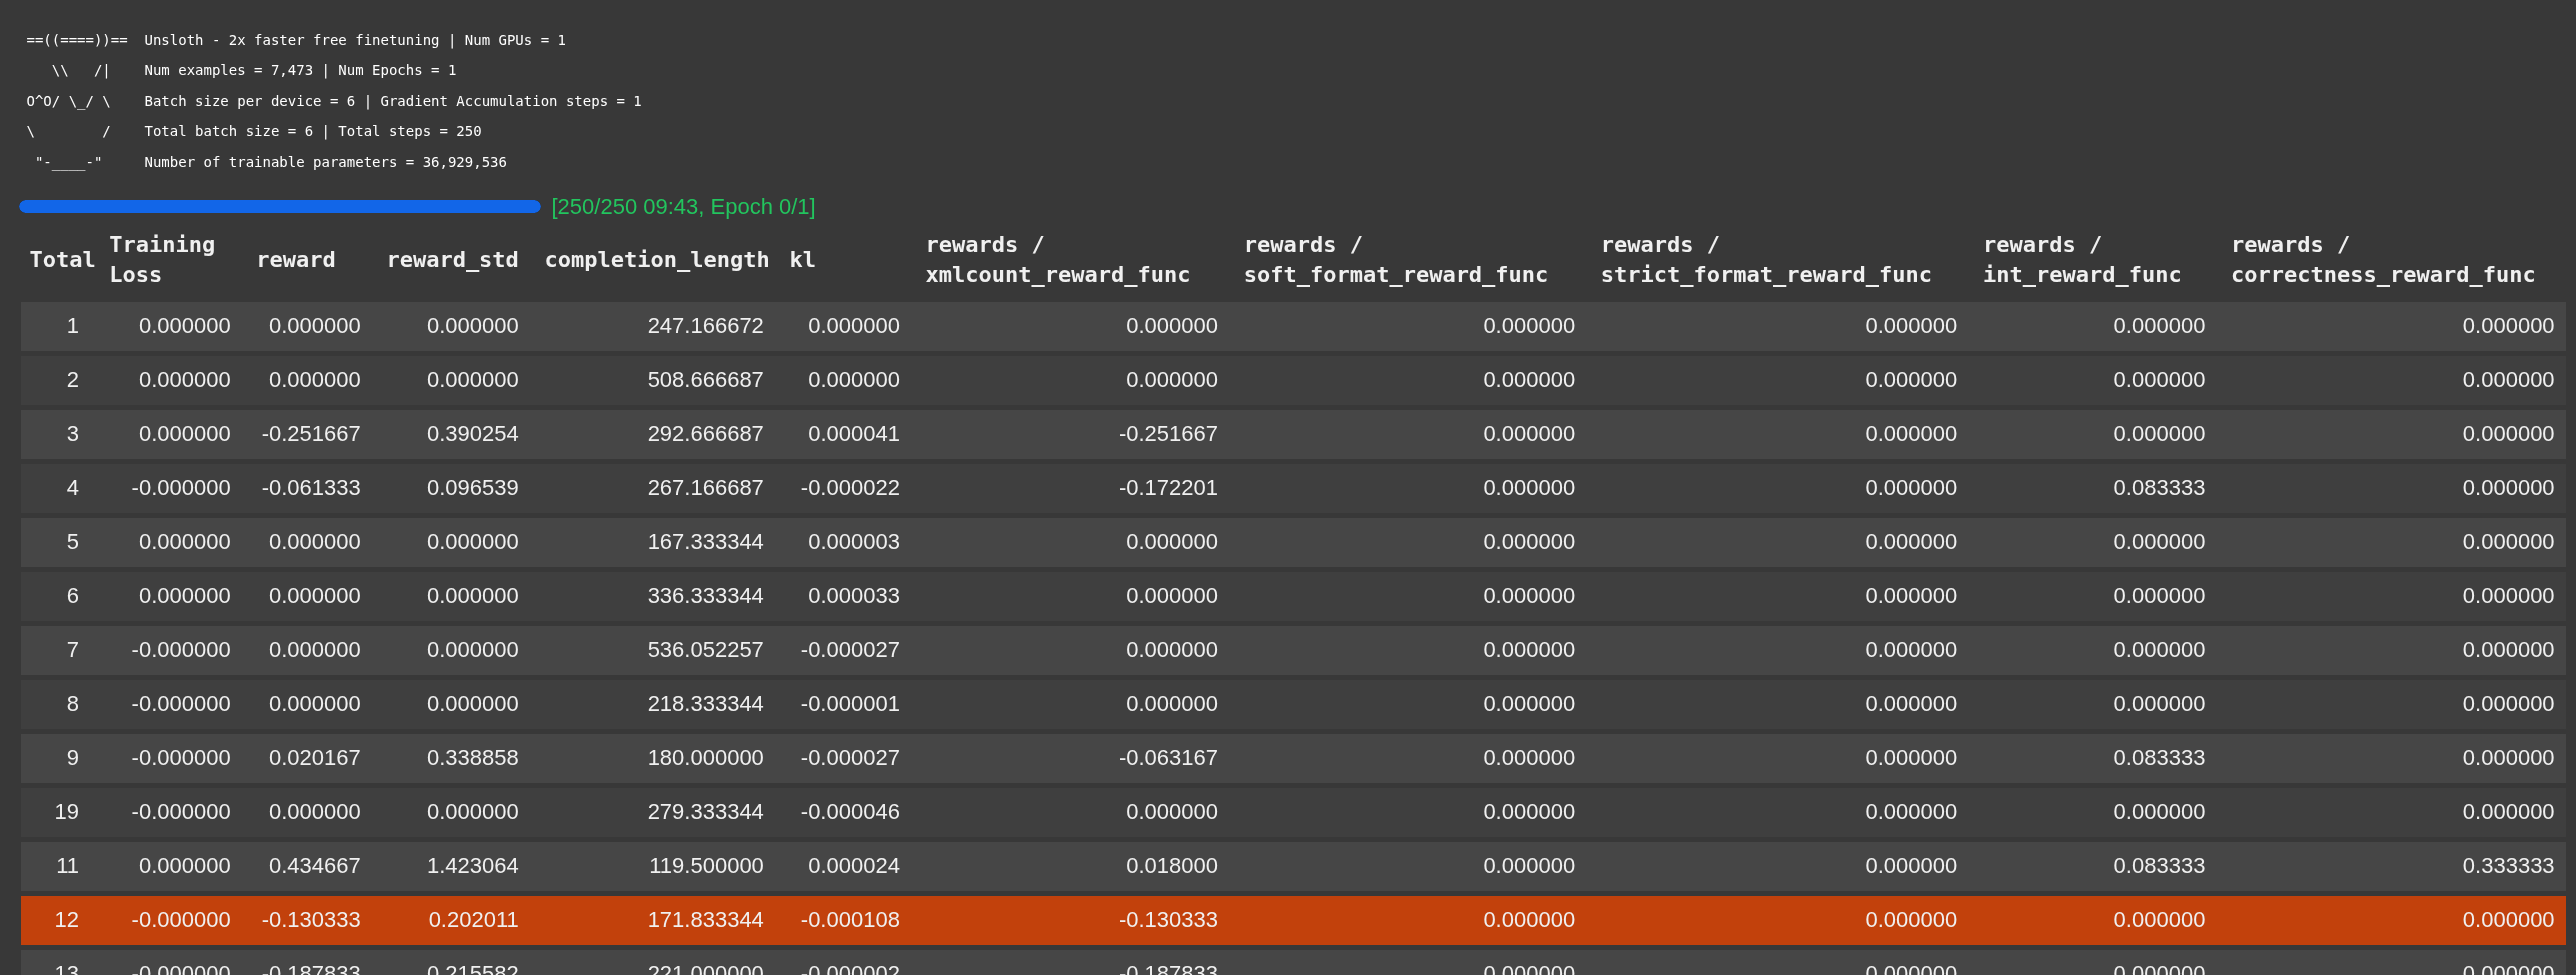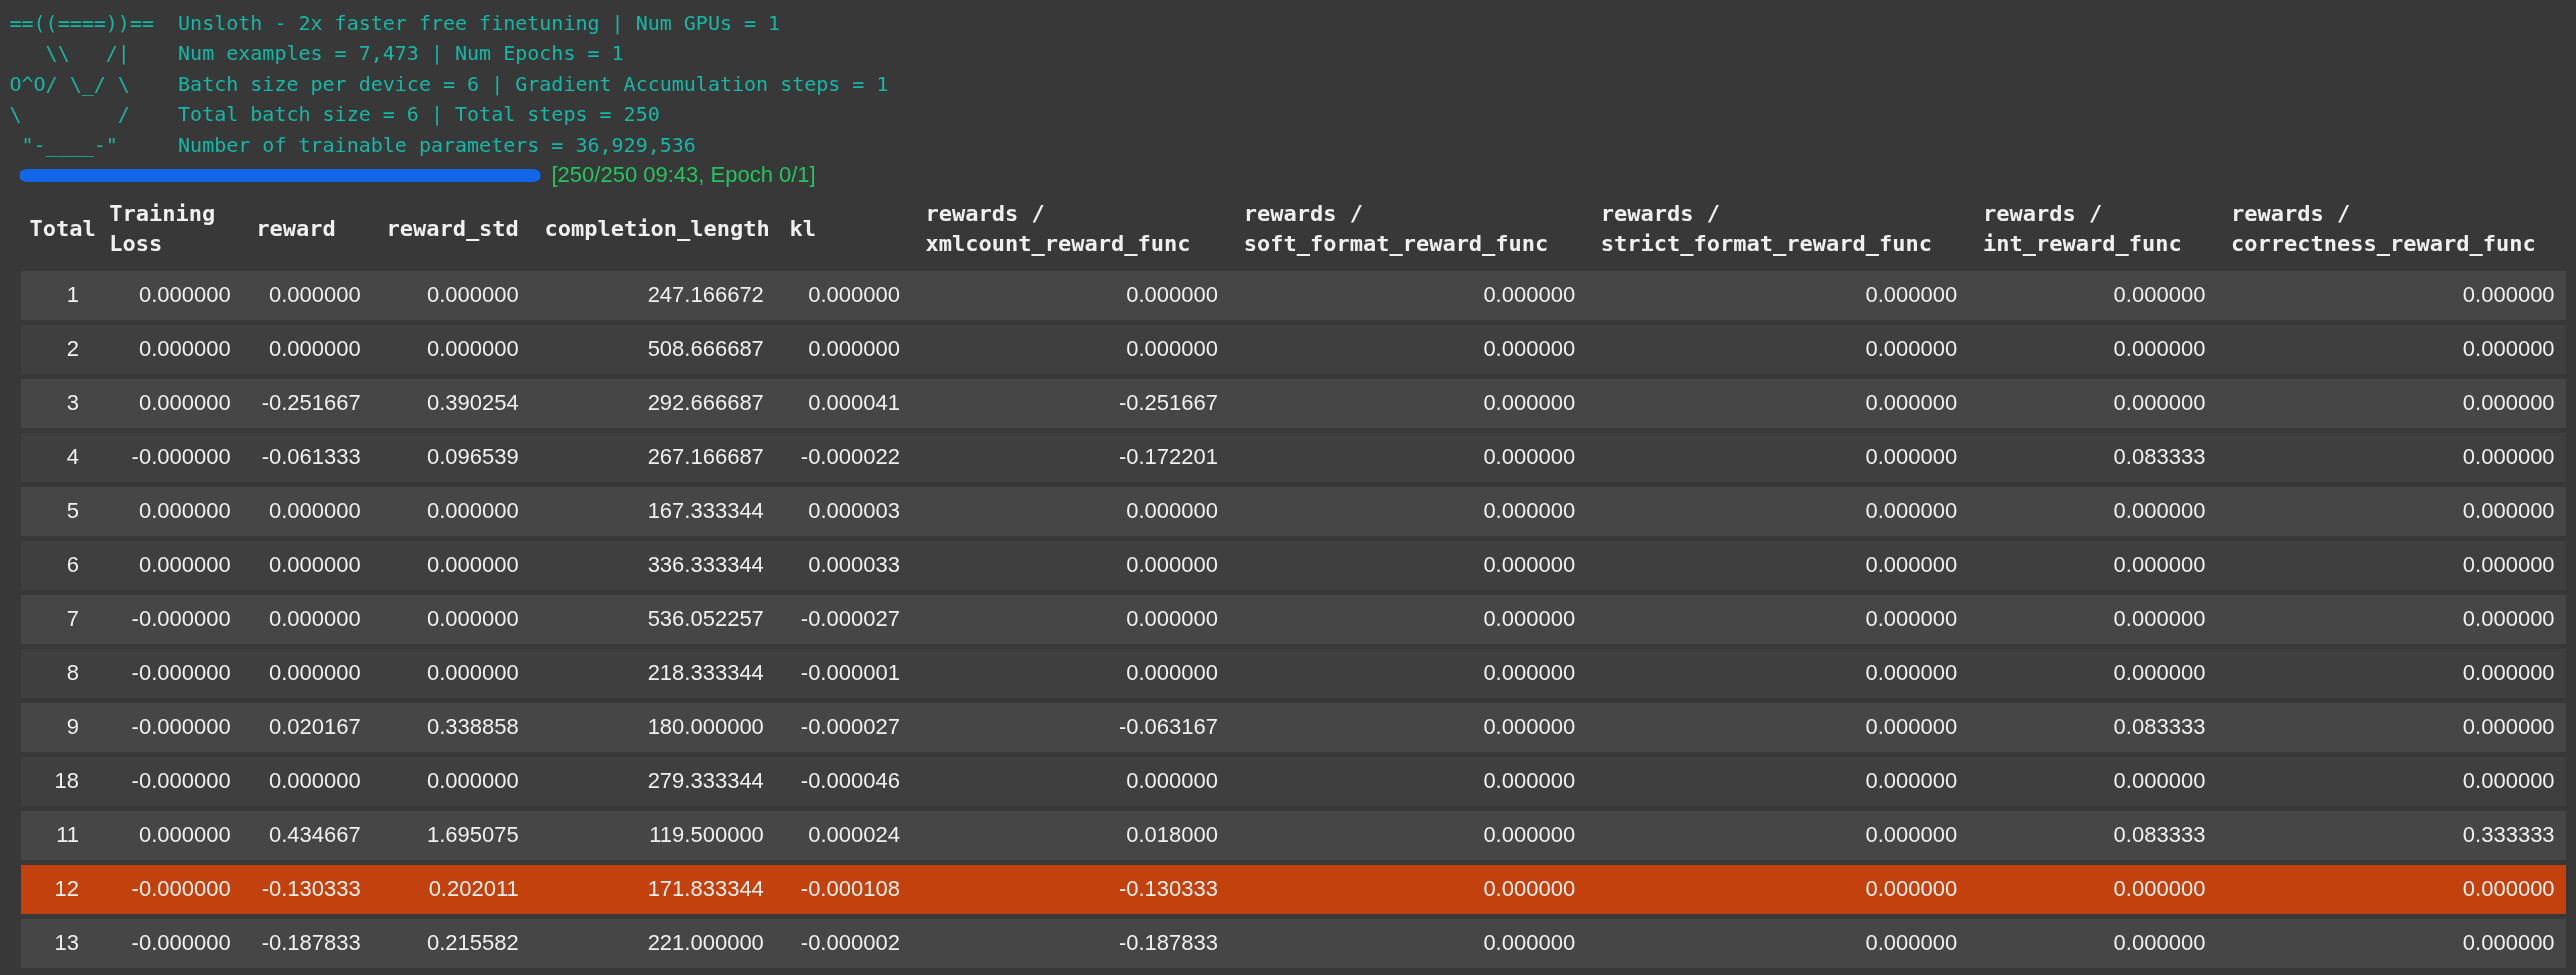--- a/index.html
+++ b/index.html
@@ -12,26 +12,26 @@
   }
   .root {
     width: 2576px;
     height: 976px;
     position: relative;
     font-family: "DejaVu Sans Mono", monospace;
     color: #e6e6e6;
   }
   
   .banner {
-    margin: 0;
+    margin: 17px;
     padding: 7.6px 0 0 9.5px;
     font-family: "DejaVu Sans Mono", monospace;
-    font-size: 20px;
+    font-size: 14px;
     line-height: 30.5px;
-    color: #14b8a6;
+    color: #ffffff;
     white-space: pre;
   }
   
   .progress-row {
     display: flex;
     align-items: center;
     margin: 2.9px 0 0 19px;
     height: 25px;
   }
   .progress-track {
@@ -266,37 +266,37 @@
           <td>0.338858</td>
           <td>180.000000</td>
           <td>-0.000027</td>
           <td>-0.063167</td>
           <td>0.000000</td>
           <td>0.000000</td>
           <td>0.083333</td>
           <td>0.000000</td>
         </tr>
         <tr>
-          <td class="first">18</td>
+          <td class="first">19</td>
           <td>-0.000000</td>
           <td>0.000000</td>
           <td>0.000000</td>
           <td>279.333344</td>
           <td>-0.000046</td>
           <td>0.000000</td>
           <td>0.000000</td>
           <td>0.000000</td>
           <td>0.000000</td>
           <td>0.000000</td>
         </tr>
         <tr>
           <td class="first">11</td>
           <td>0.000000</td>
           <td>0.434667</td>
-          <td>1.695075</td>
+          <td>1.423064</td>
           <td>119.500000</td>
           <td>0.000024</td>
           <td>0.018000</td>
           <td>0.000000</td>
           <td>0.000000</td>
           <td>0.083333</td>
           <td>0.333333</td>
         </tr>
         <tr class="hovered">
           <td class="first">12</td>

